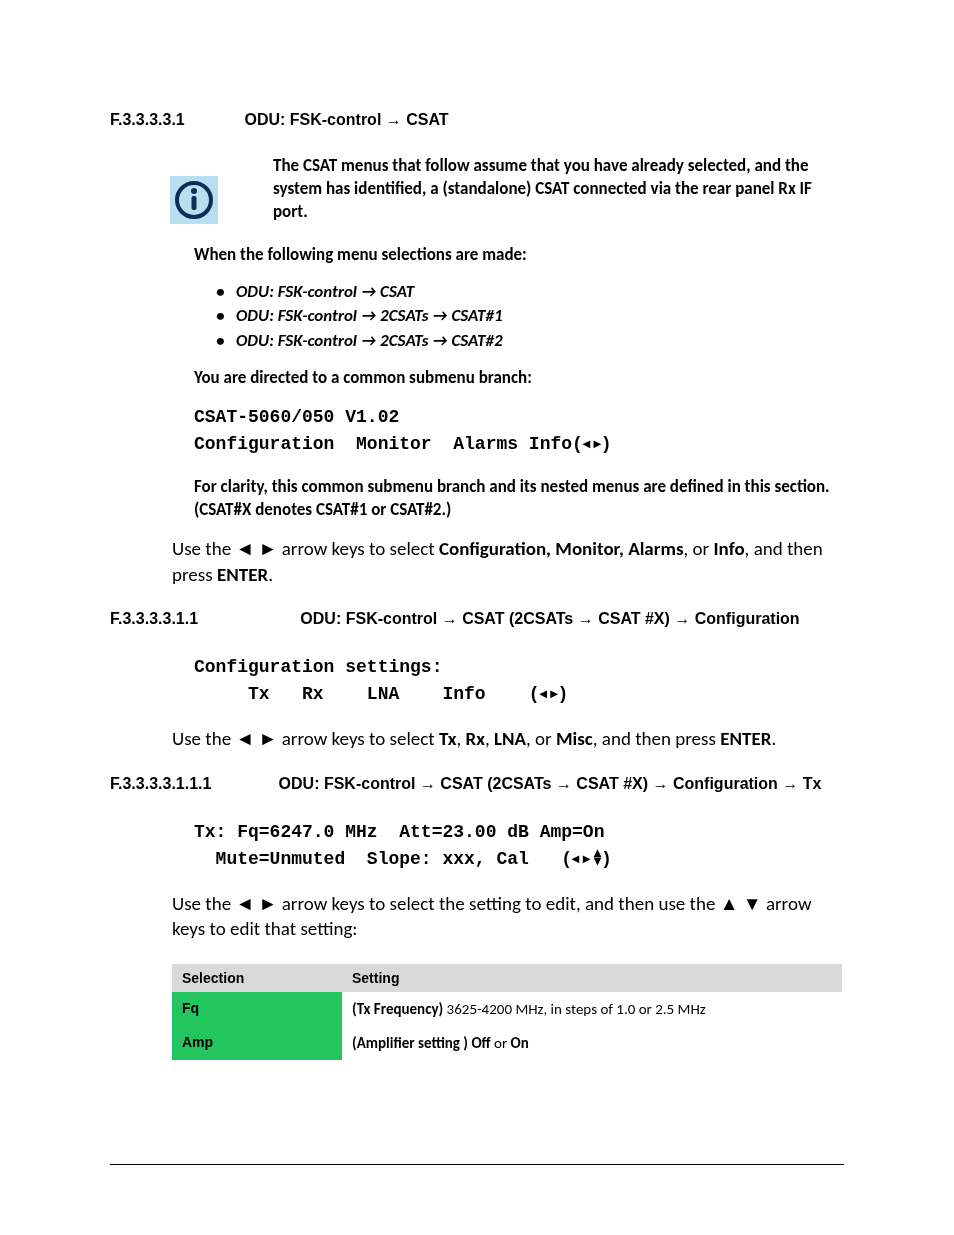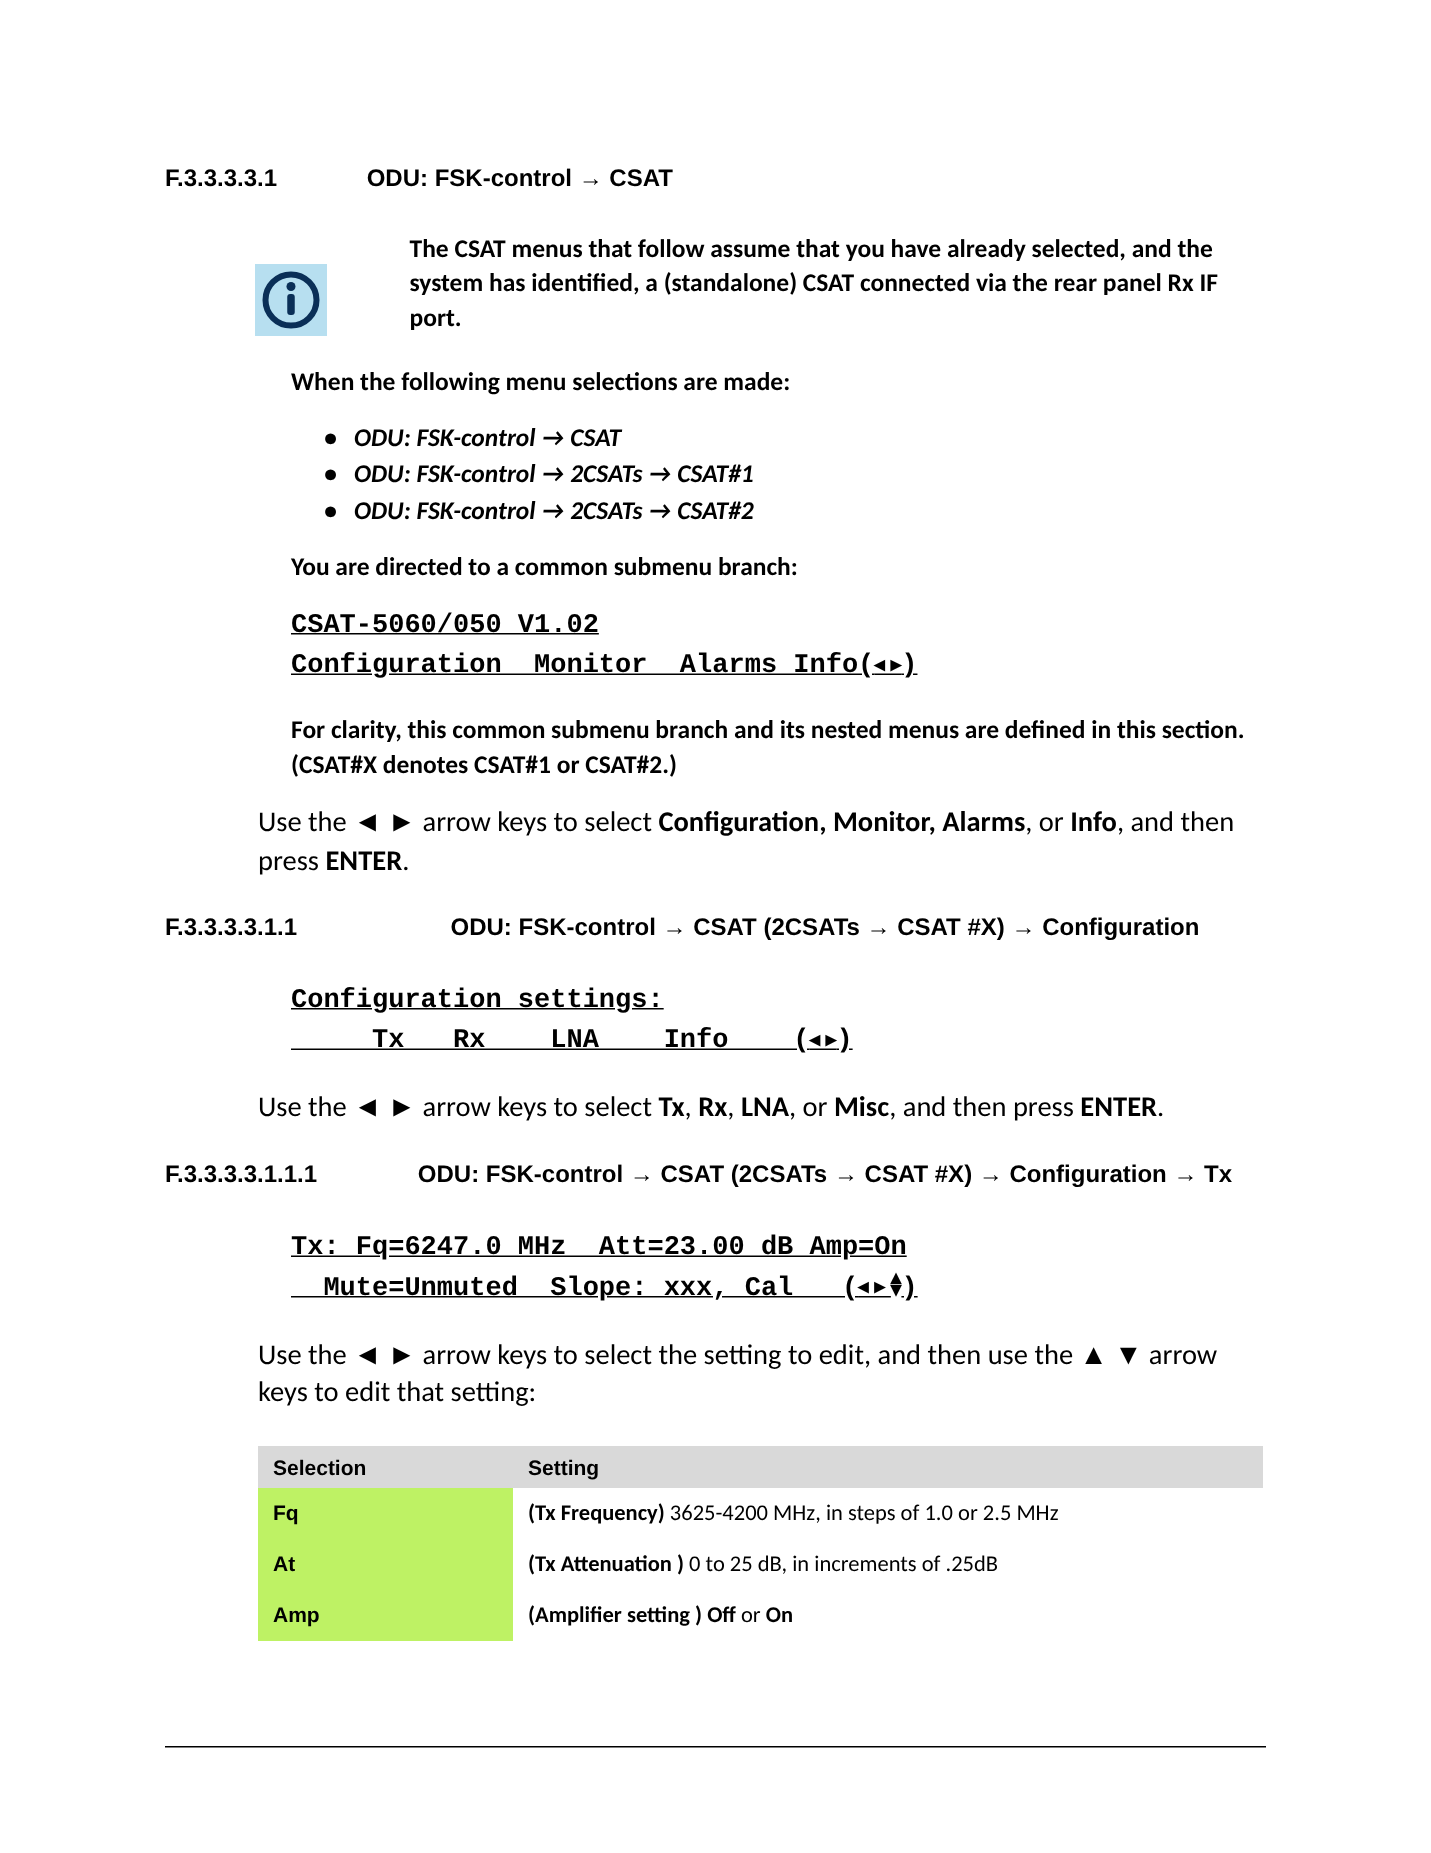--- a/index.html
+++ b/index.html
@@ -85,21 +85,20 @@
     left: 0;
     top: 0;
   }
   .mono-box {
     font-family: "Courier New", Courier, monospace;
     font-weight: bold;
     font-size: 18px;
     line-height: 1.5;
     margin: 10px 0 18px 0;
     white-space: pre;
-    text-decoration: underline;
   }
   .body-para {
     margin: 0 0 22px 62px;
     font-size: 19px;
     line-height: 1.35;
   }
   table.settings {
     width: 670px;
     margin-left: 62px;
     border-collapse: collapse;
@@ -111,21 +110,21 @@
     font-weight: bold;
     padding: 6px 10px;
     font-family: Arial, Helvetica, sans-serif;
     font-size: 14px;
   }
   table.settings td {
     padding: 8px 10px;
     vertical-align: top;
   }
   table.settings td.sel {
-    background: #bef264;
+    background: #22c55e;
     font-weight: bold;
     width: 150px;
     font-family: Arial, Helvetica, sans-serif;
     font-size: 14px;
   }
   .footer-rule {
     position: absolute;
     left: 110px;
     right: 110px;
     bottom: 70px;
@@ -226,24 +225,20 @@
         <th>Selection</th>
         <th>Setting</th>
       </tr>
     </thead>
     <tbody>
       <tr>
         <td class="sel">Fq</td>
         <td><b>(Tx Frequency)</b><span> 3625-4200 MHz, in steps of 1.0 or 2.5 MHz</span></td>
       </tr>
       <tr>
-        <td class="sel">At</td>
-        <td><b>(Tx Attenuation )</b><span> 0 to 25 dB, in increments of .25dB</span></td>
-      </tr>
-      <tr>
         <td class="sel">Amp</td>
         <td><b>(Amplifier setting ) Off</b><span> or </span><b>On</b></td>
       </tr>
     </tbody>
   </table>
 
   <div class="footer-rule"></div>
 </div>
 
 </body></html>

